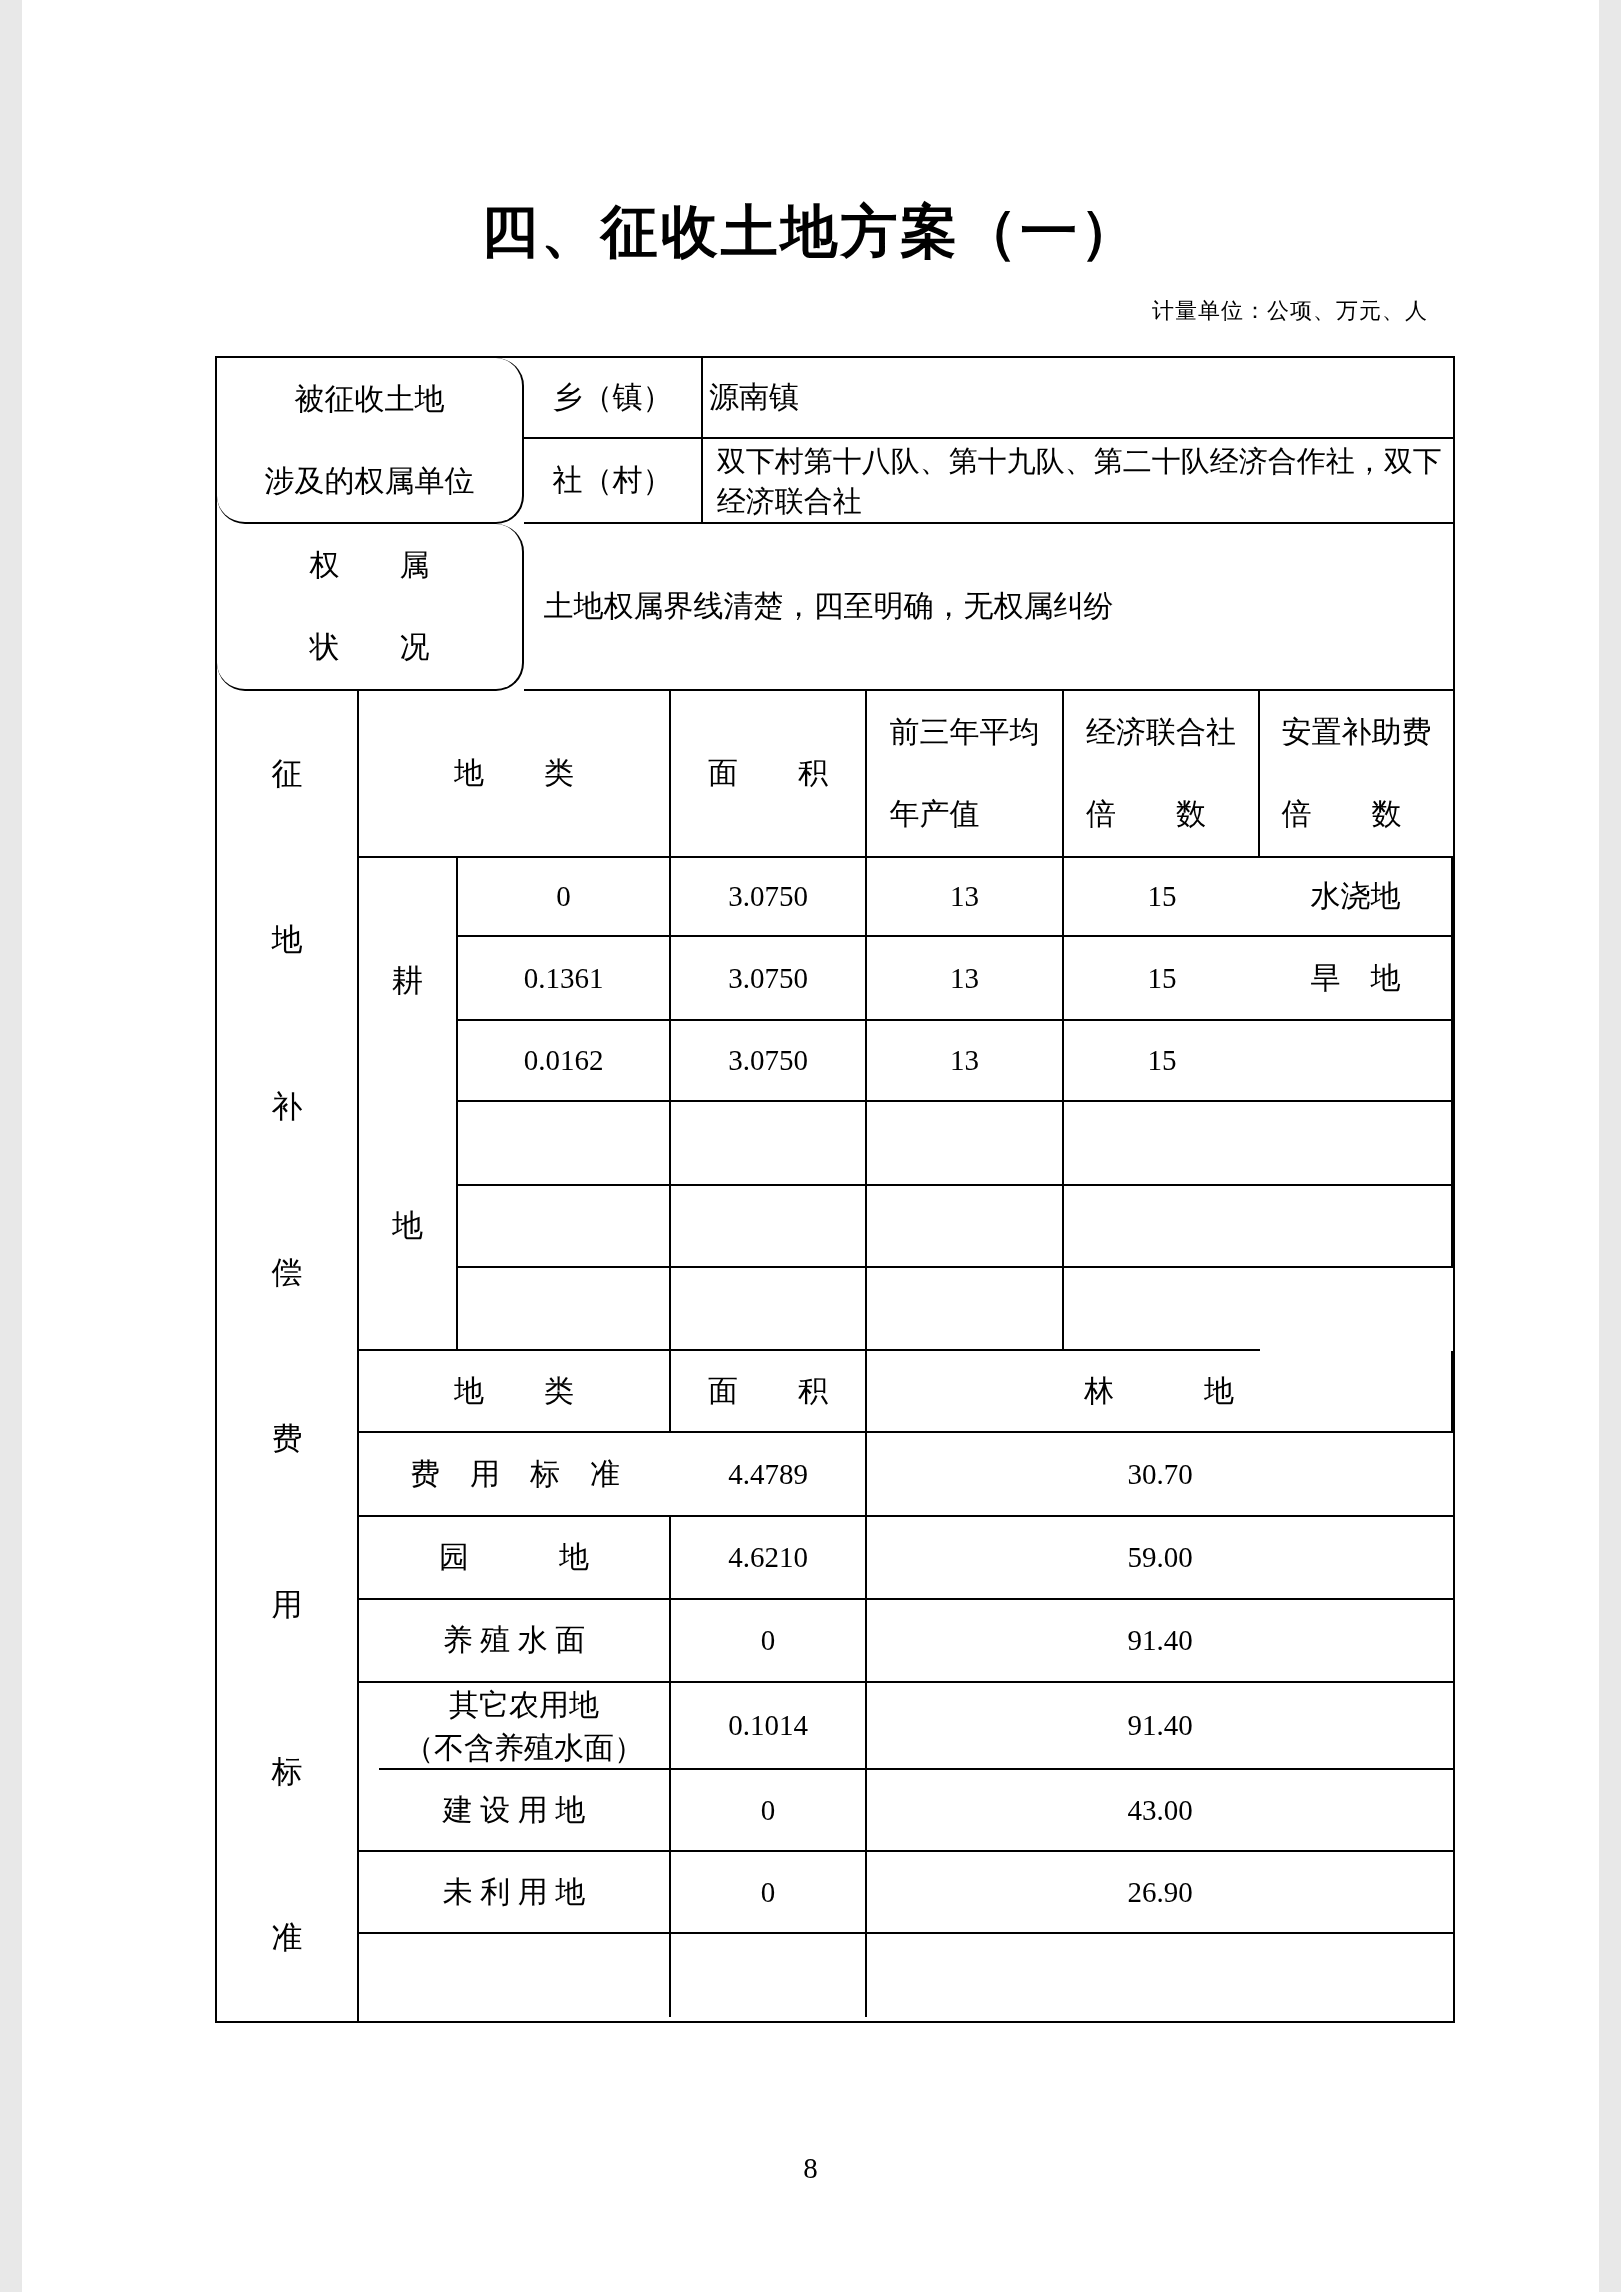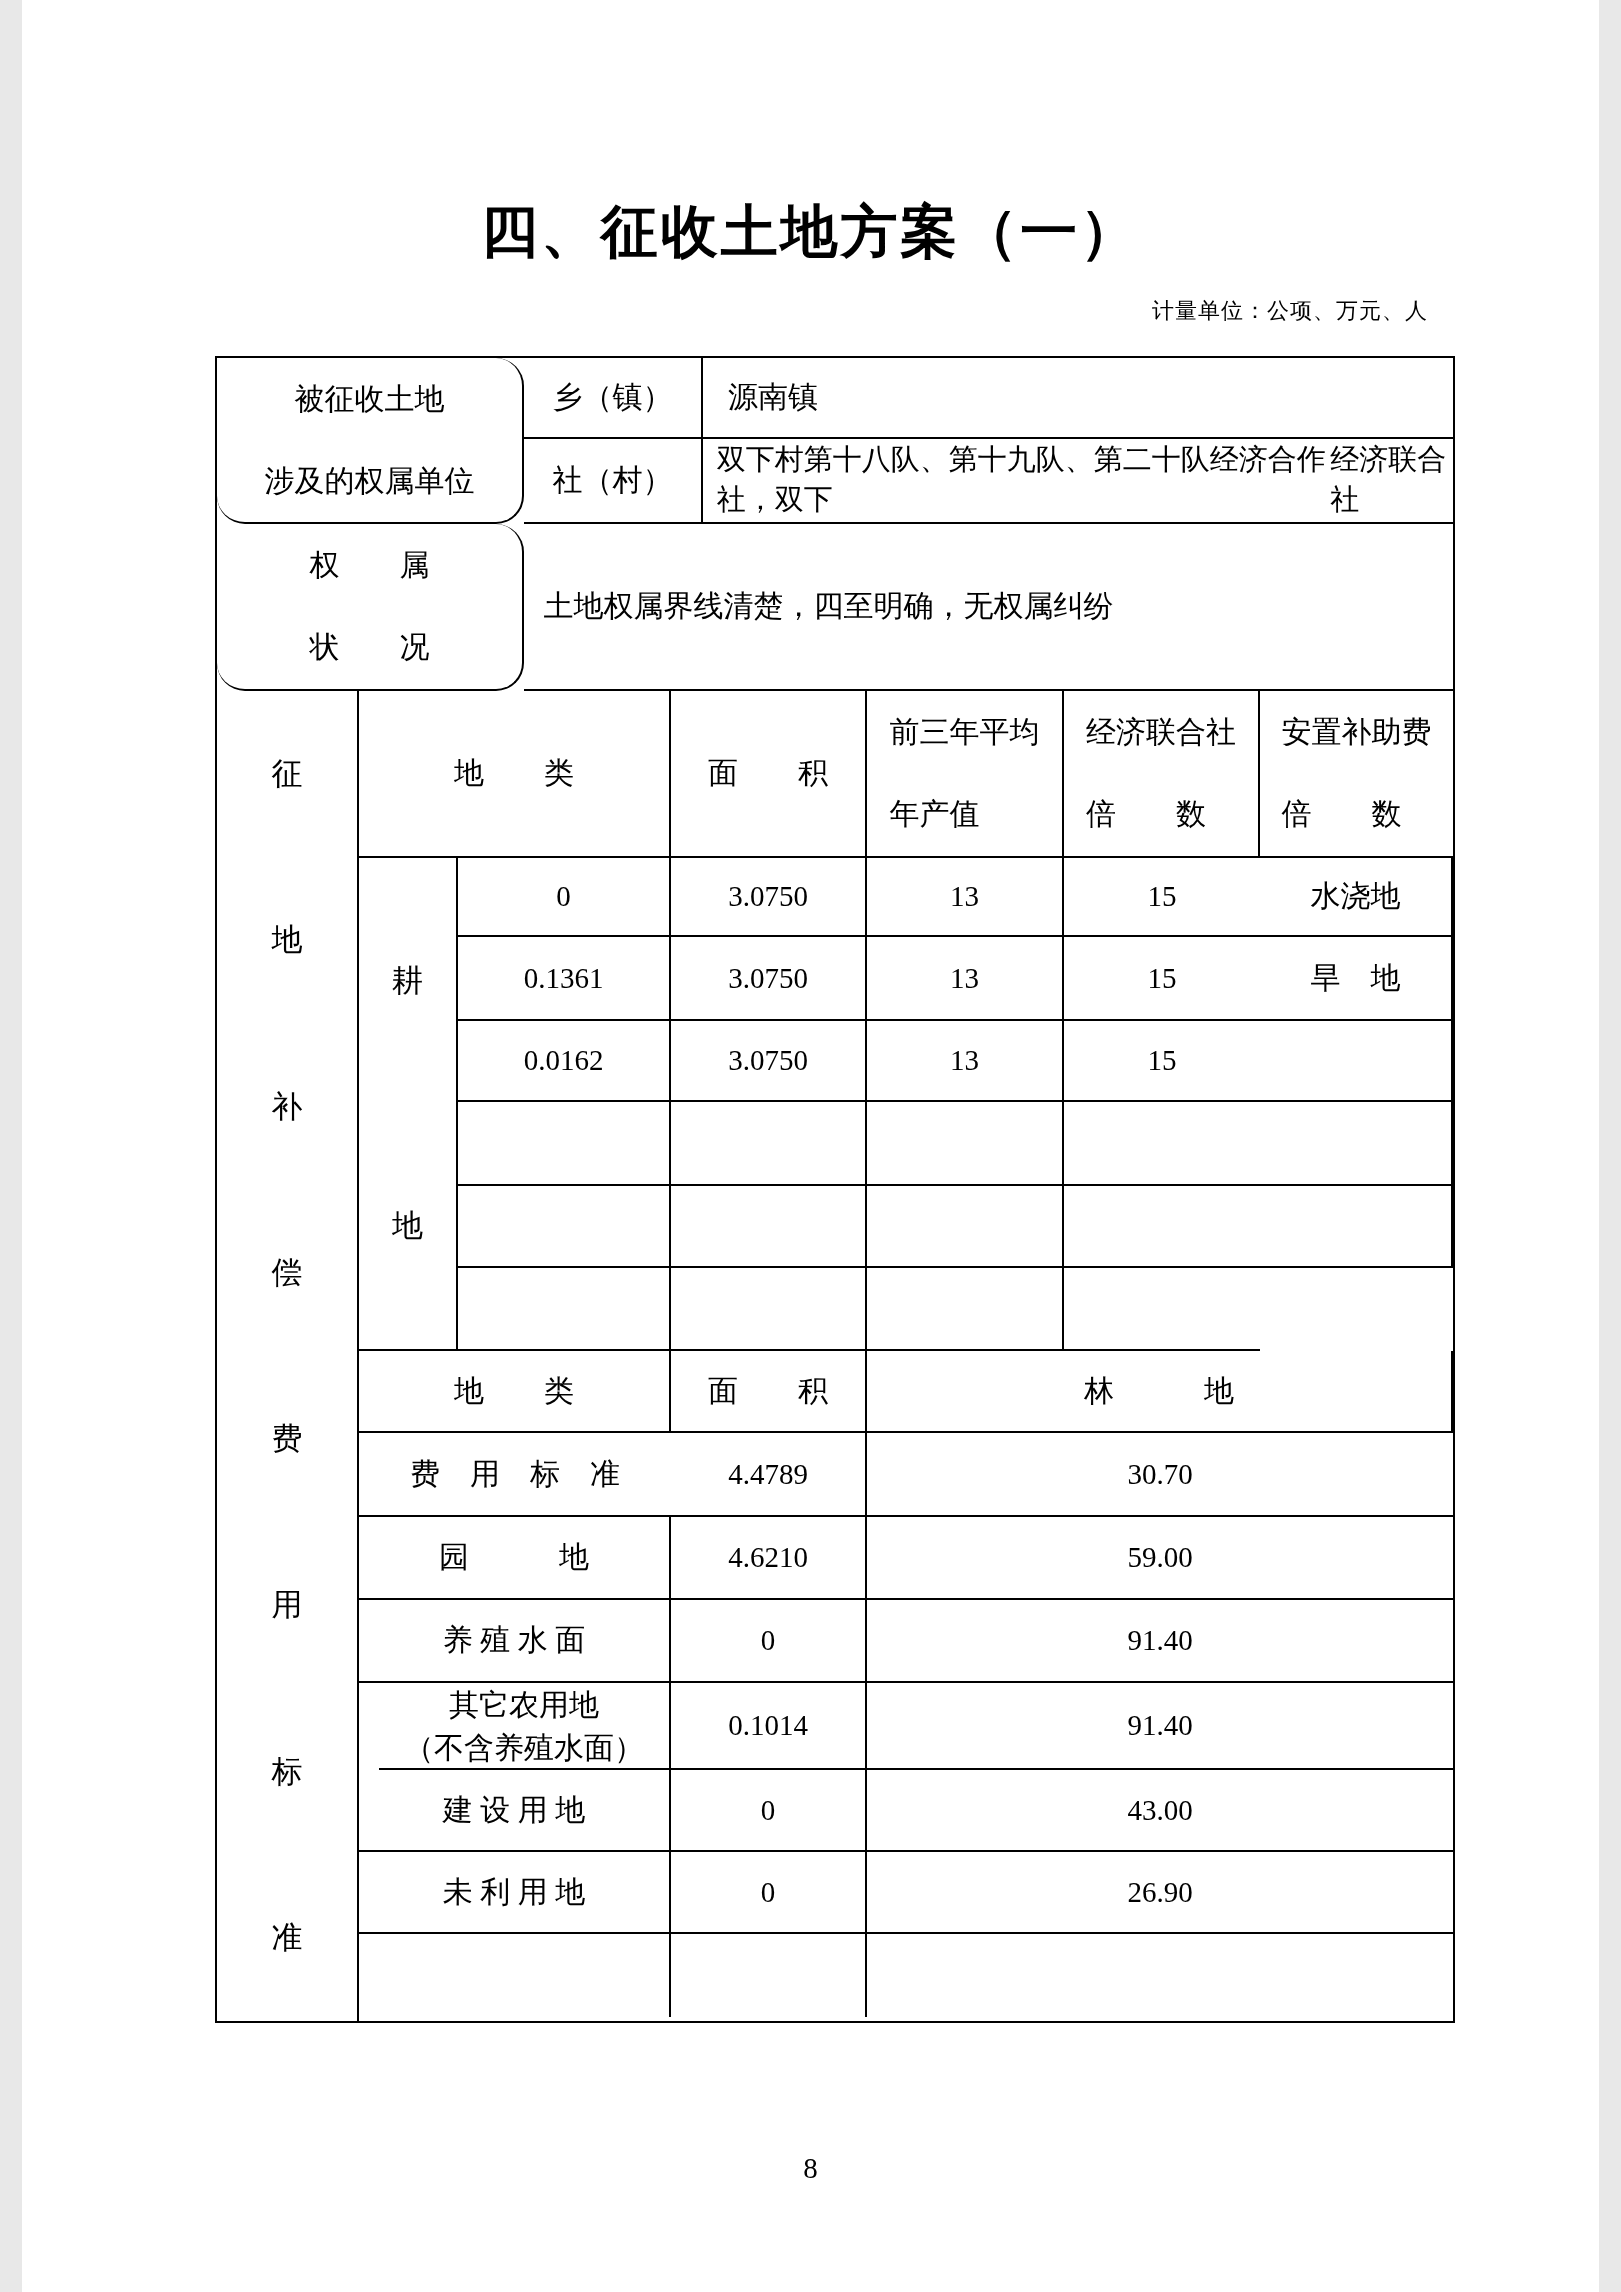--- a/index.html
+++ b/index.html
@@ -19,28 +19,28 @@
   }
   .tbl {
     position:absolute; left:193px; top:356px; width:1240px;
     border:2px solid #000;
   }
   .cell { border-right:2px solid #000; border-bottom:2px solid #000;
           display:flex; align-items:center; justify-content:center;
           font-size:30px; overflow:hidden; }
   .nr { border-right:none; }
   .nb { border-bottom:none; }
-  .left-pad { justify-content:flex-start; padding-left:25px; }
+  .left-pad { justify-content:flex-start; padding-left:6px; }
   .two-line-spread { flex-direction:column; justify-content:space-around; align-items:center;border-radius:28px; }
   .num { font-size:29px; }
 
   
   .s1 { display:grid; grid-template-columns:307px 179px 1fr; grid-template-rows:81px 85px; }
   .s1-label { grid-row:1/3; }
-  .village-value { flex-direction:row; align-items:flex-start; justify-content:center;
+  .village-value { flex-direction:column; align-items:flex-start; justify-content:center;
                    padding-left:13.7px; line-height:40px; font-size:29px; }
 
   
   .s2 { display:grid; grid-template-columns:307px 1fr; grid-template-rows:167px; }
   .s2 .tenure-value { justify-content:flex-start; padding-left:19.6px; }
 
   
   .s3 { display:flex; height:1330px; }
   .side-col { width:142px; border-right:2px solid #000;
               display:flex; flex-direction:column; justify-content:space-around;

